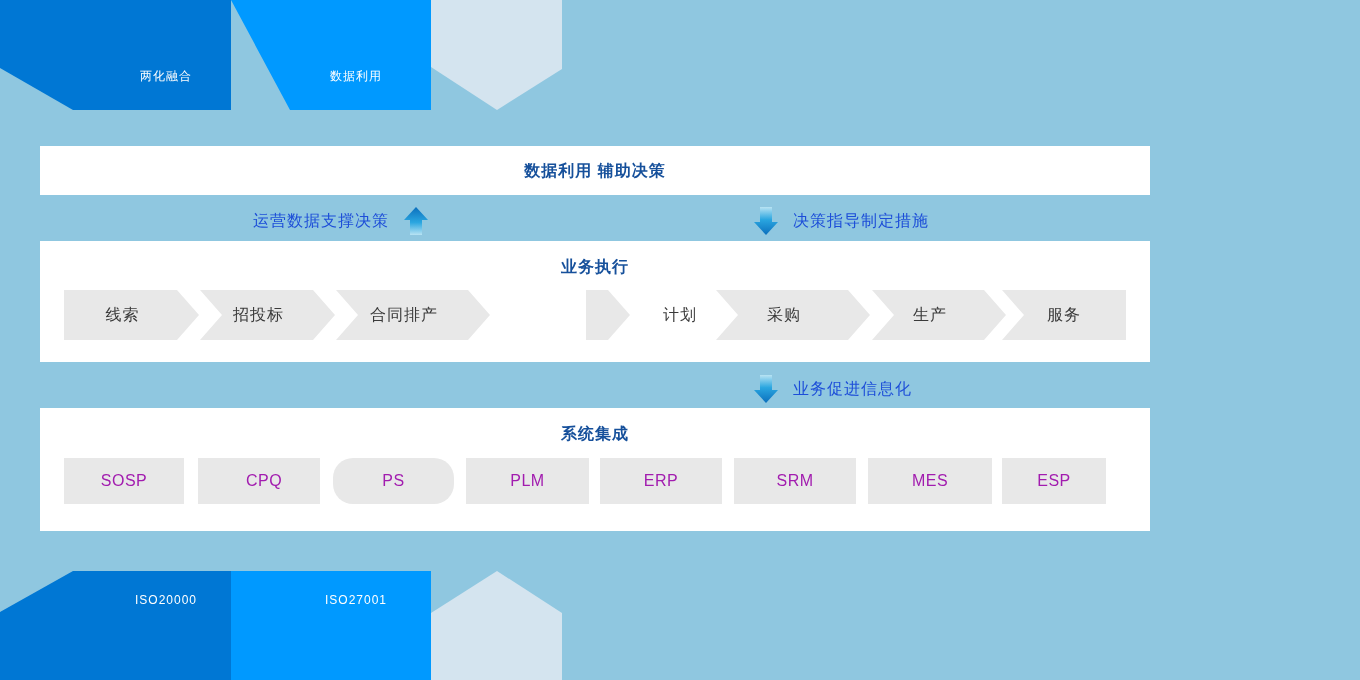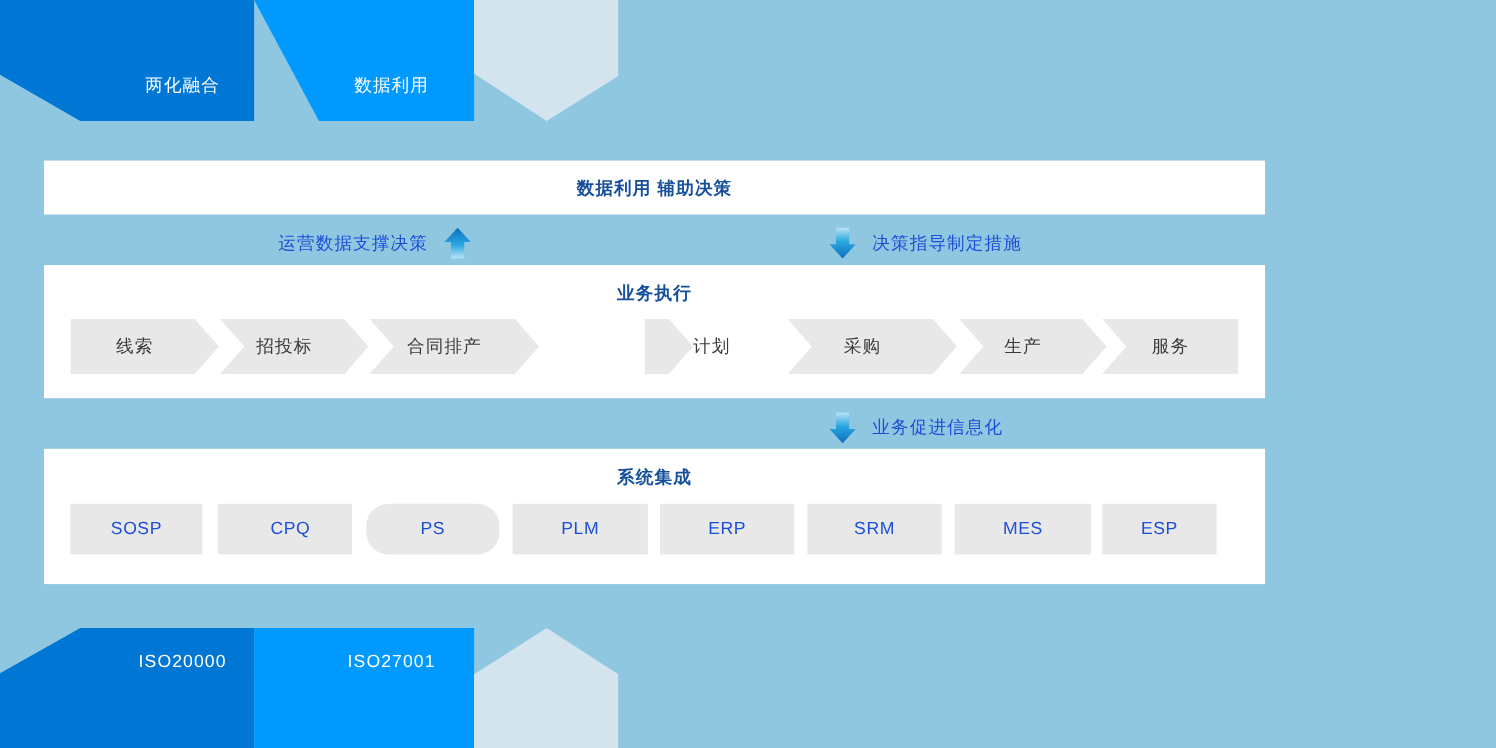--- a/index.html
+++ b/index.html
@@ -10,21 +10,21 @@
   body { background: #8fc7e0; position: relative; overflow: hidden; }
 
   #stage { position: absolute; inset: 0; width: 1360px; height: 680px; }
 
   
   .banner { position: absolute; left: 0; width: 600px; }
   .banner svg { display: block; }
   .banner-label {
     position: absolute;
     color: #ffffff;
-    font-size: 16px;
+    font-size: 12px;
     letter-spacing: 1px;
     white-space: nowrap;
     text-align: center;
     transform: translateX(-50%);
   }
 
   #banner-top { top: 0; height: 110px; }
   #banner-bottom { top: 563px; height: 117px; }
 
   
@@ -93,36 +93,36 @@
   .chev-label { transform: translateX(-9px); }
 
   .chev-standalone {
     position: absolute; top: 0; height: 50px; width: 44px;
     background: #e8e8e8;
     clip-path: polygon(0 0, 50% 0, 100% 50%, 50% 100%, 0 100%);
   }
   .chev-white {
     position: absolute; top: 0; height: 50px;
     background: #ffffff;
-    display: flex; align-items: center; justify-content: flex-start;
+    display: flex; align-items: center; justify-content: center;
     font-size: 16px; color: #3a3a3a; letter-spacing: 1px;
   }
 
   
   .sys-row { position: absolute; left: 0; top: 0; width: 100%; height: 100%; }
   .sys-box {
     position: absolute;
     top: 50px;
     height: 46px;
     background: #e8e8e8;
     display: flex;
     align-items: center;
     justify-content: center;
     font-size: 16px;
-    color: #1d4ed8;
+    color: #a21caf;
     letter-spacing: 0.5px;
   }
 </style>
 </head>
 <body>
 
 <div id="stage">
 
   <div class="banner" id="banner-top">
     <svg width="600" height="110" viewBox="0 0 600 110">

